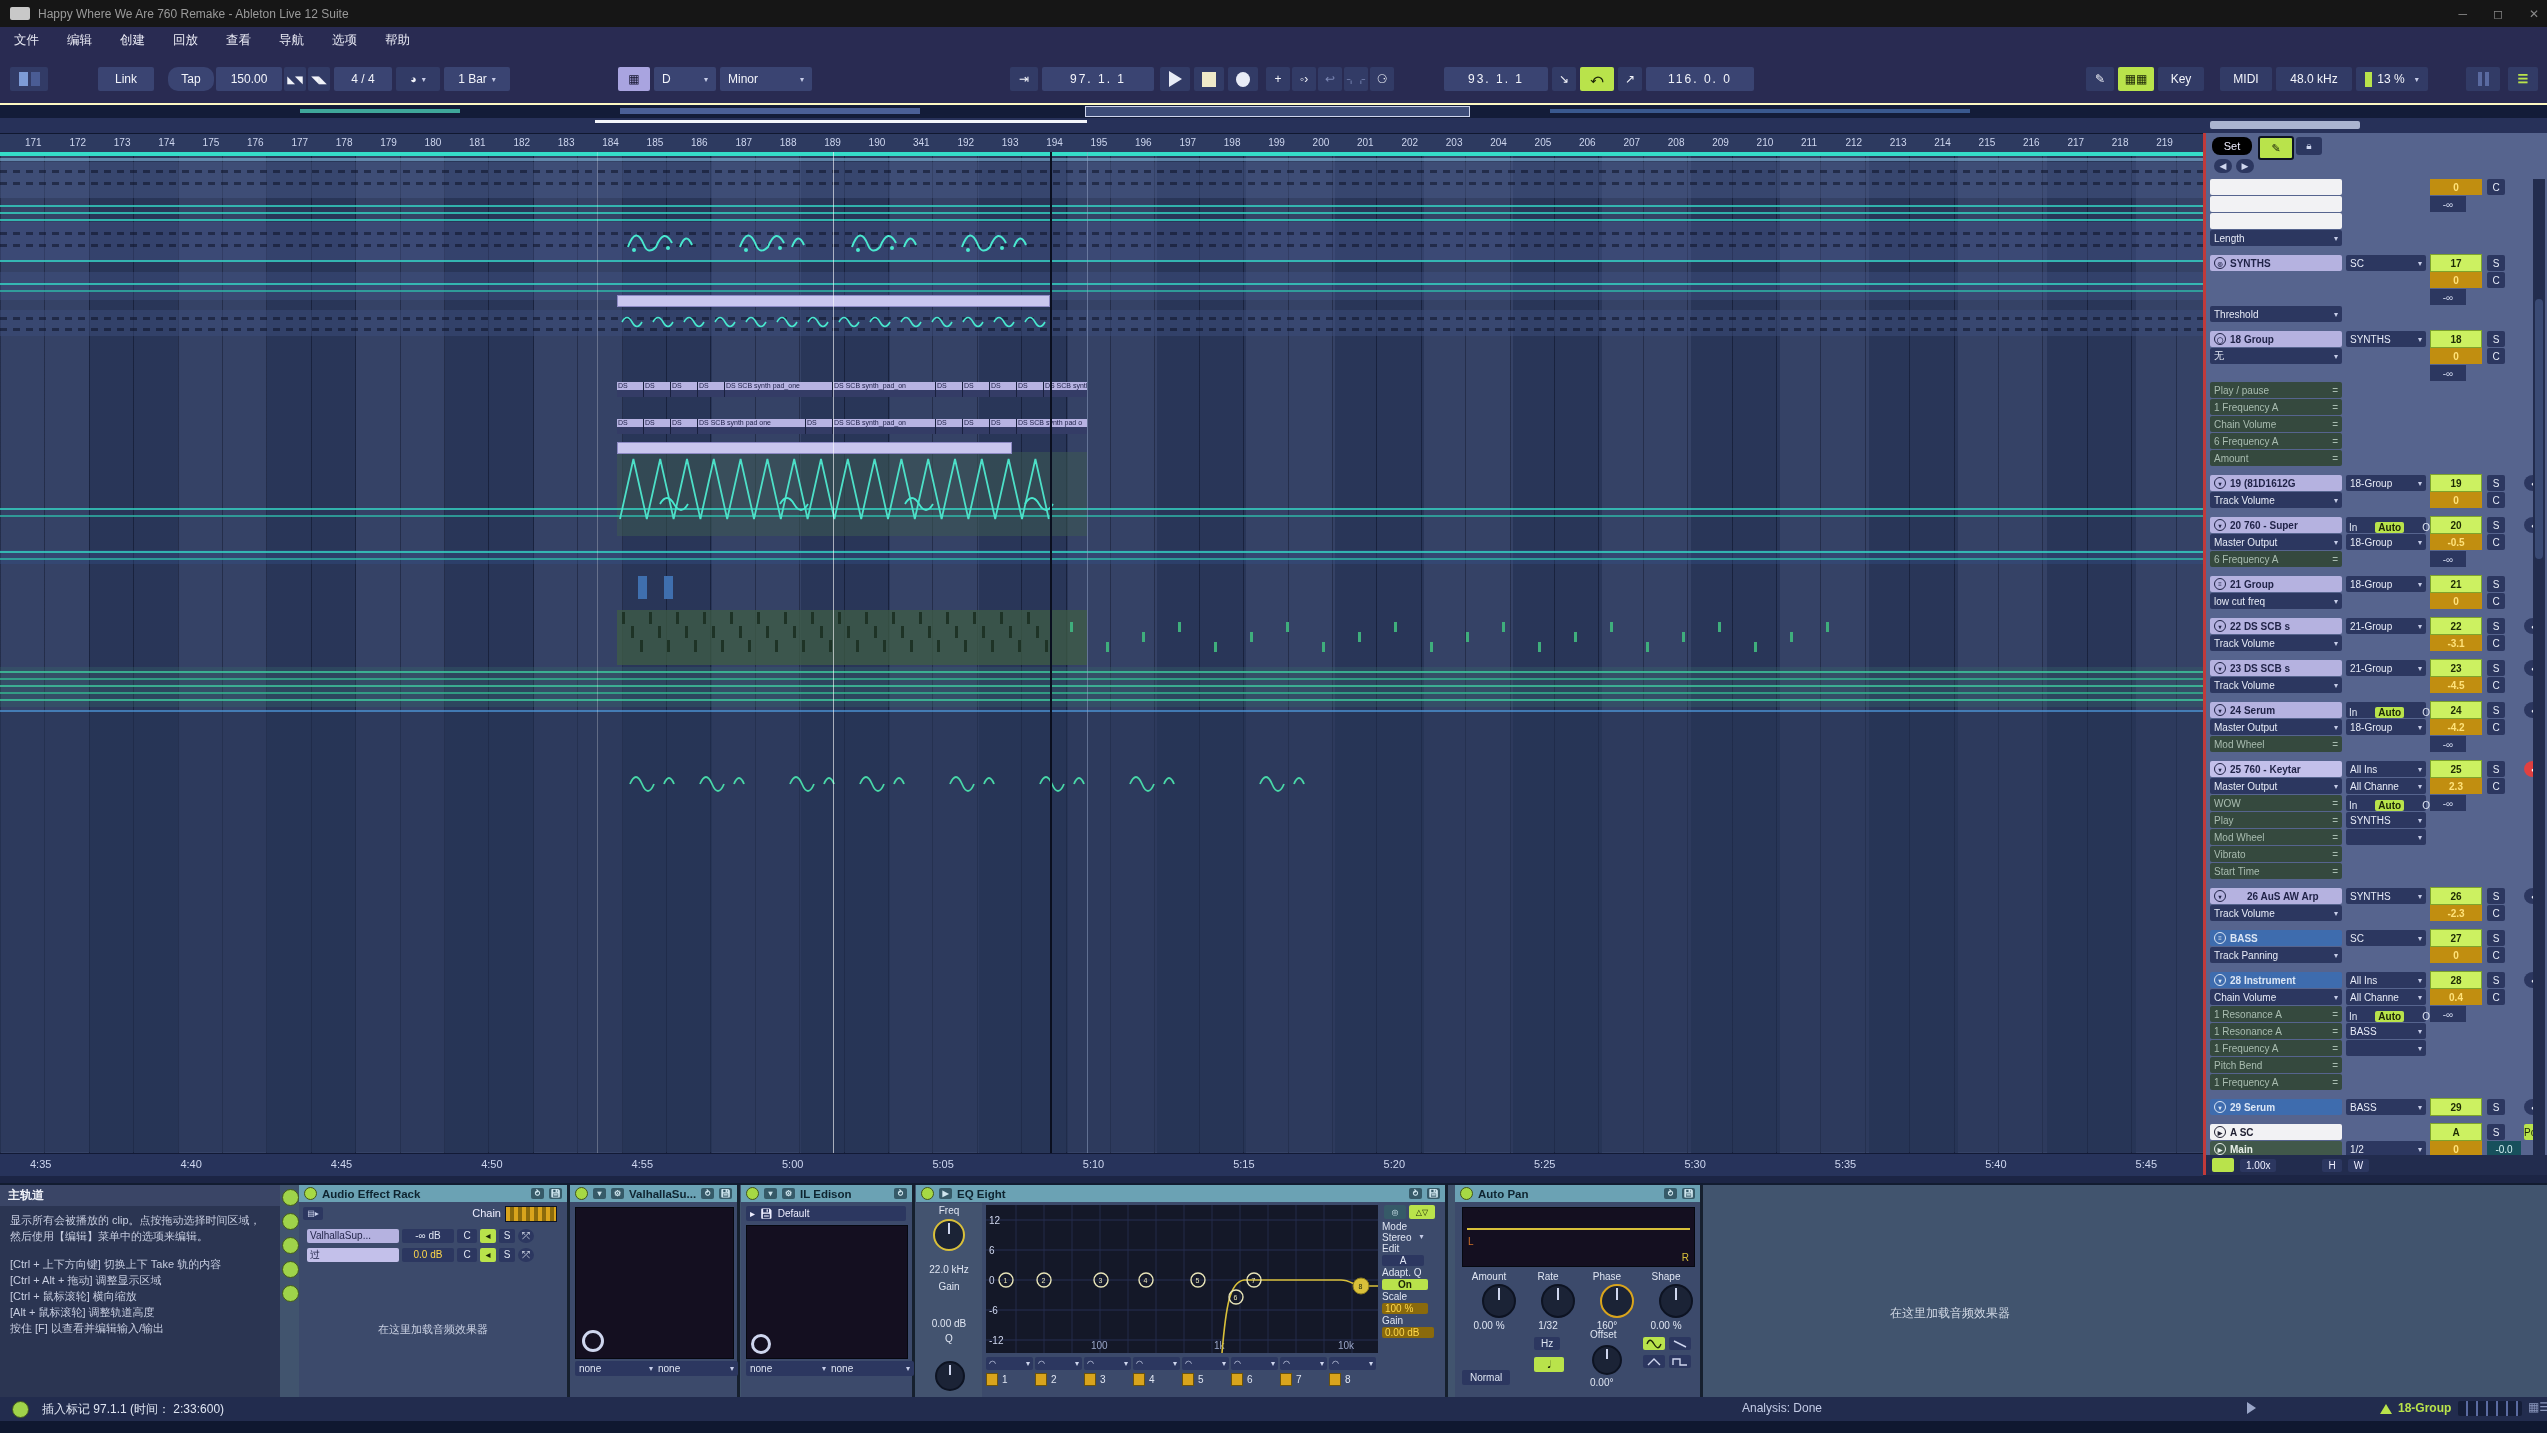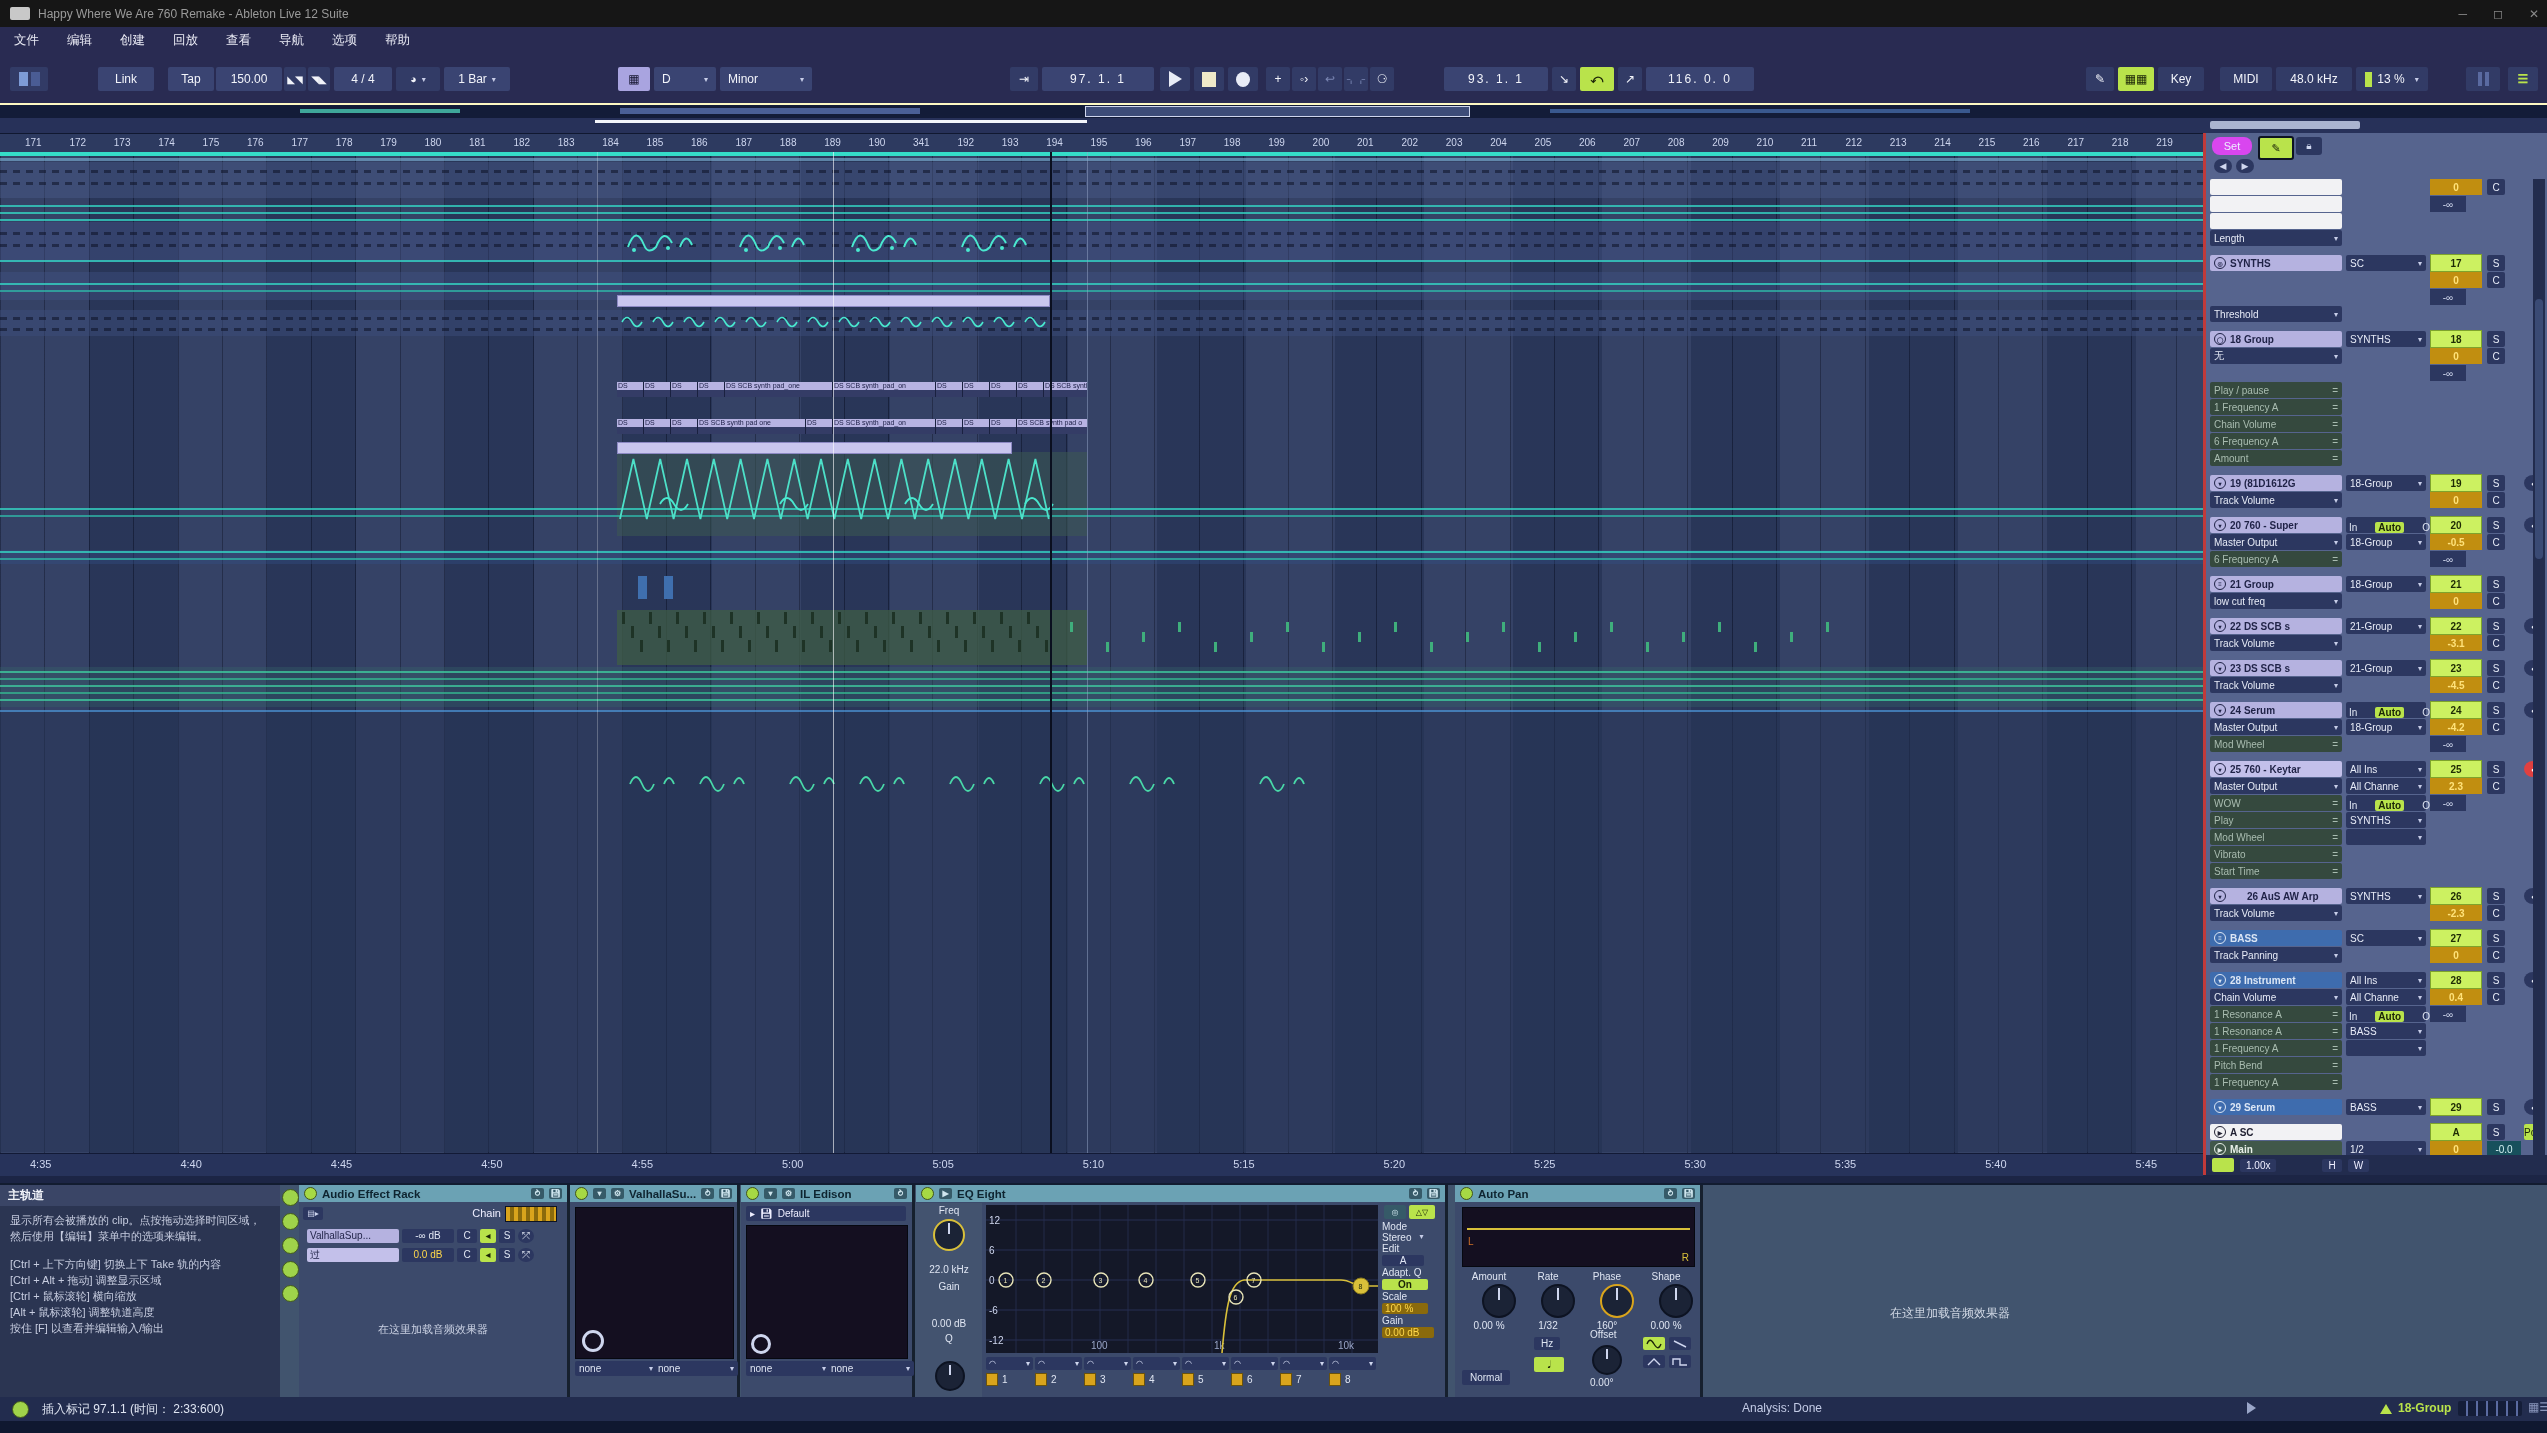--- a/index.html
+++ b/index.html
@@ -102,21 +102,21 @@
       <span class="menu-item">选项</span>
       <span class="menu-item">帮助</span>
     </div>
 
   <div class="abs transport">
     <div class="tbox tdark" style="left:10px;width:38px;gap:3px;">
       <span style="width:9px;height:14px;background:#7d9bd6;"></span>
         <span style="width:9px;height:14px;background:#4a5c94;"></span>
     </div>
     <div class="tbox" style="left:98px;width:56px;">Link</div>
-    <div class="tbox" style="left:168px;width:46px;">Tap</div>
+    <div class="tbox" style="left:168px;width:46px;border-radius:10px;">Tap</div>
     <div class="tbox" style="left:216px;width:66px;">150.00</div>
     <div class="tbox tdark" style="left:284px;width:22px;font-size:10px;">◣◥</div>
     <div class="tbox tdark" style="left:308px;width:22px;font-size:10px;">◥◣</div>
     <div class="tbox" style="left:334px;width:58px;">4 / 4</div>
     <div class="tbox tdark" style="left:396px;width:44px;">
         <span style="font-size:11px;">◕</span>
         <span class="caret">▾</span>
       </div>
     <div class="tbox" style="left:444px;width:66px;">
         <span>1 Bar</span>
@@ -477,21 +477,21 @@
       <span class="barnum" style="left: 1233.2px; top: 4px;">5:15</span>
       <span class="barnum" style="left: 1383.6px; top: 4px;">5:20</span>
       <span class="barnum" style="left: 1534px; top: 4px;">5:25</span>
       <span class="barnum" style="left: 1684.4px; top: 4px;">5:30</span>
       <span class="barnum" style="left: 1834.8px; top: 4px;">5:35</span>
       <span class="barnum" style="left: 1985.2px; top: 4px;">5:40</span>
       <span class="barnum" style="left: 2135.6px; top: 4px;">5:45</span>
     </div>
 
   <div class="abs panel">
-    <div class="abs" style="left:6px;top:4px;width:40px;height:18px;background:#d946ef;border-radius:8px;color:#eef;display:flex;align-items:center;justify-content:center;font-size:11px;">Set</div>
+    <div class="abs" style="left:6px;top:4px;width:40px;height:18px;background:#000000;border-radius:8px;color:#eef;display:flex;align-items:center;justify-content:center;font-size:11px;">Set</div>
     <div class="abs" style="left:52px;top:3px;width:32px;height:20px;background:#b9e34b;border:2px solid #0d1322;border-radius:3px;color:#1b2407;display:flex;align-items:center;justify-content:center;font-size:11px;">✎</div>
     <div class="abs" style="left:90px;top:4px;width:26px;height:18px;background:#2c3760;border-radius:3px;color:#cfd6ee;display:flex;align-items:center;justify-content:center;font-size:10px;">🔒︎</div>
     <div class="abs" style="left:8px;top:26px;width:18px;height:14px;background:#2c3760;border-radius:7px;color:#cfd6ee;font-size:9px;display:flex;align-items:center;justify-content:center;">◀</div>
     <div class="abs" style="left:30px;top:26px;width:18px;height:14px;background:#2c3760;border-radius:7px;color:#cfd6ee;font-size:9px;display:flex;align-items:center;justify-content:center;">▶</div>
     <div id="prows" class="abs" style="left:0;top:46px;width:341px;">
         <div class="prow">
           <div class="pcell pl" style="background: rgb(242, 242, 244); border-radius: 2px;"></div>
           <div class="pcell pv">
             <div class="panbox">0</div>
           </div>

